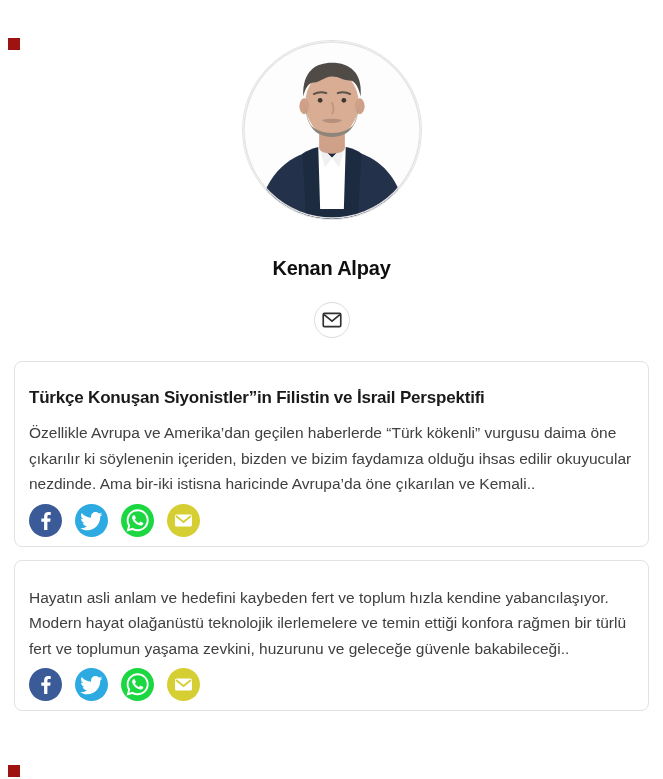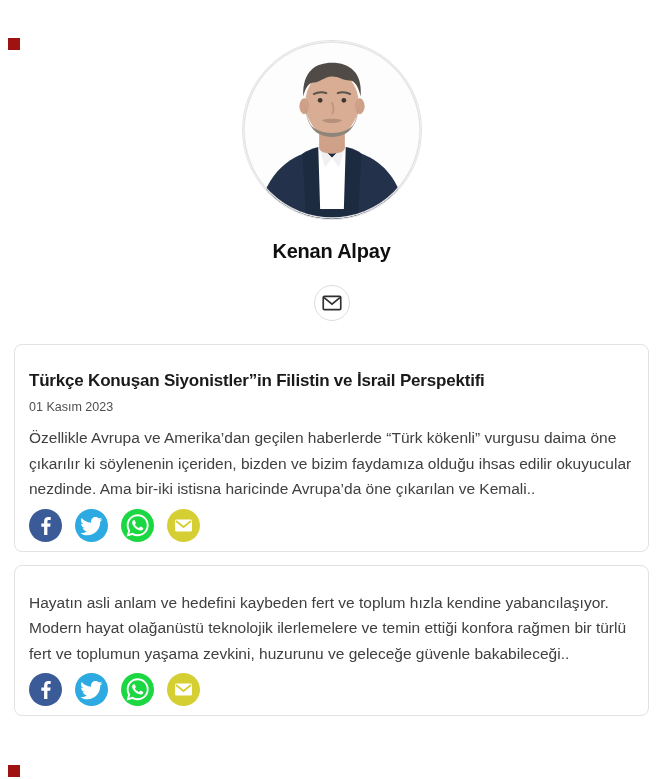--- a/index.html
+++ b/index.html
@@ -21,21 +21,21 @@
   .profile { padding-top: 40px; text-align: center; }
   .avatar-wrap {
     width: 180px; height: 180px; margin: 0 auto;
     border-radius: 50%; overflow: hidden;
     border: 1px solid #e3e3e3;
     background: #fdfdfd;
   }
   .avatar-wrap svg { display: block; width: 100%; height: 100%; }
 
   .author-name {
-    margin-top: 19px;
+    margin-top: 36px;
     font-size: 20px; line-height: 24px; font-weight: 700;
     color: #0f0f0f; letter-spacing: -0.2px;
   }
   .email-btn {
     margin: 22px auto 0 auto;
     width: 36px; height: 36px; border-radius: 50%;
     border: 1px solid #dcdcdc; background: #fff;
     display: flex; align-items: center; justify-content: center;
     cursor: pointer;
   }
@@ -123,21 +123,20 @@
       <rect x="1.5" y="1.5" width="21" height="16" rx="1.5" fill="none" stroke="#2f2f2f" stroke-width="2"></rect>
       <path d="M2.5,3 L12,11 L21.5,3" fill="none" stroke="#2f2f2f" stroke-width="2"></path>
     </svg>
   </div>
 </div>
 
 <div class="cards">
 
   <div class="card">
     <div class="card-title">Türkçe Konuşan Siyonistler”in Filistin ve İsrail Perspektifi</div>
-    <div class="card-date">01 Kasım 2023</div>
     <div class="card-excerpt">Özellikle Avrupa ve Amerika’dan geçilen haberlerde “Türk kökenli” vurgusu daima öne çıkarılır ki söylenenin içeriden, bizden ve bizim faydamıza olduğu ihsas edilir okuyucular nezdinde. Ama bir-iki istisna haricinde Avrupa’da öne çıkarılan ve Kemali..</div>
     <div class="share-row">
       <span class="share-btn">
         <svg viewBox="0 0 33 33">
           <circle cx="16.5" cy="16.5" r="16.5" fill="#3a5a98"></circle>
           <path fill="#ffffff" d="M18.4 26v-8.2h2.8l.42-3.2h-3.22v-2.05c0-.93.26-1.56 1.6-1.56h1.7V8.1c-.3-.04-1.3-.13-2.47-.13-2.45 0-4.13 1.5-4.13 4.24v2.37h-2.77v3.2h2.77V26h3.3z"></path>
         </svg>
       </span>
       <span class="share-btn">
         <svg viewBox="0 0 33 33">

